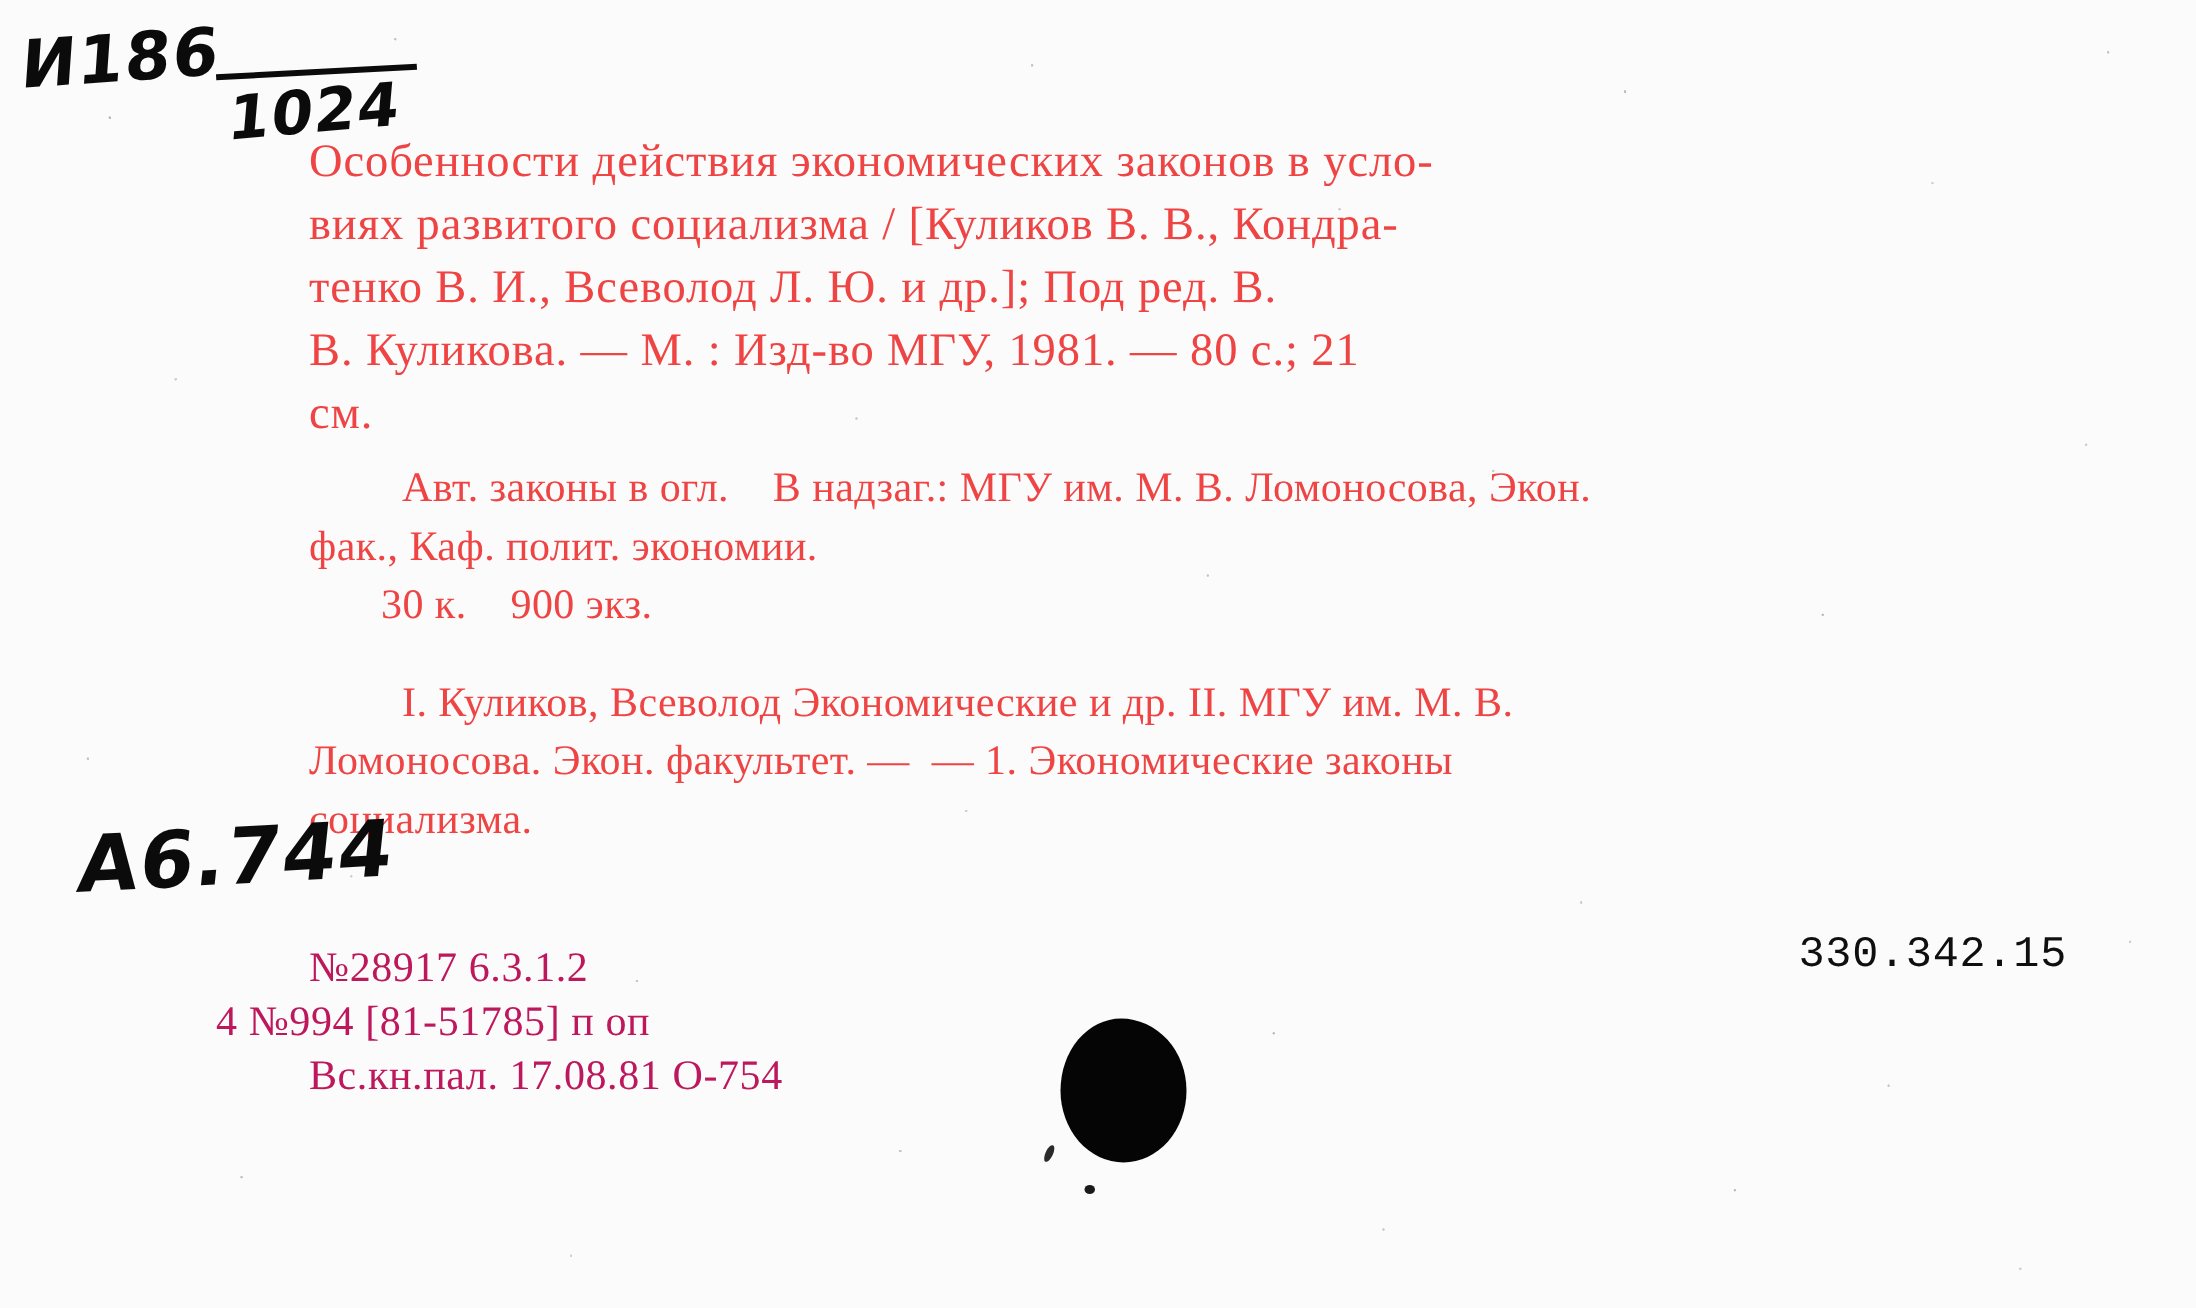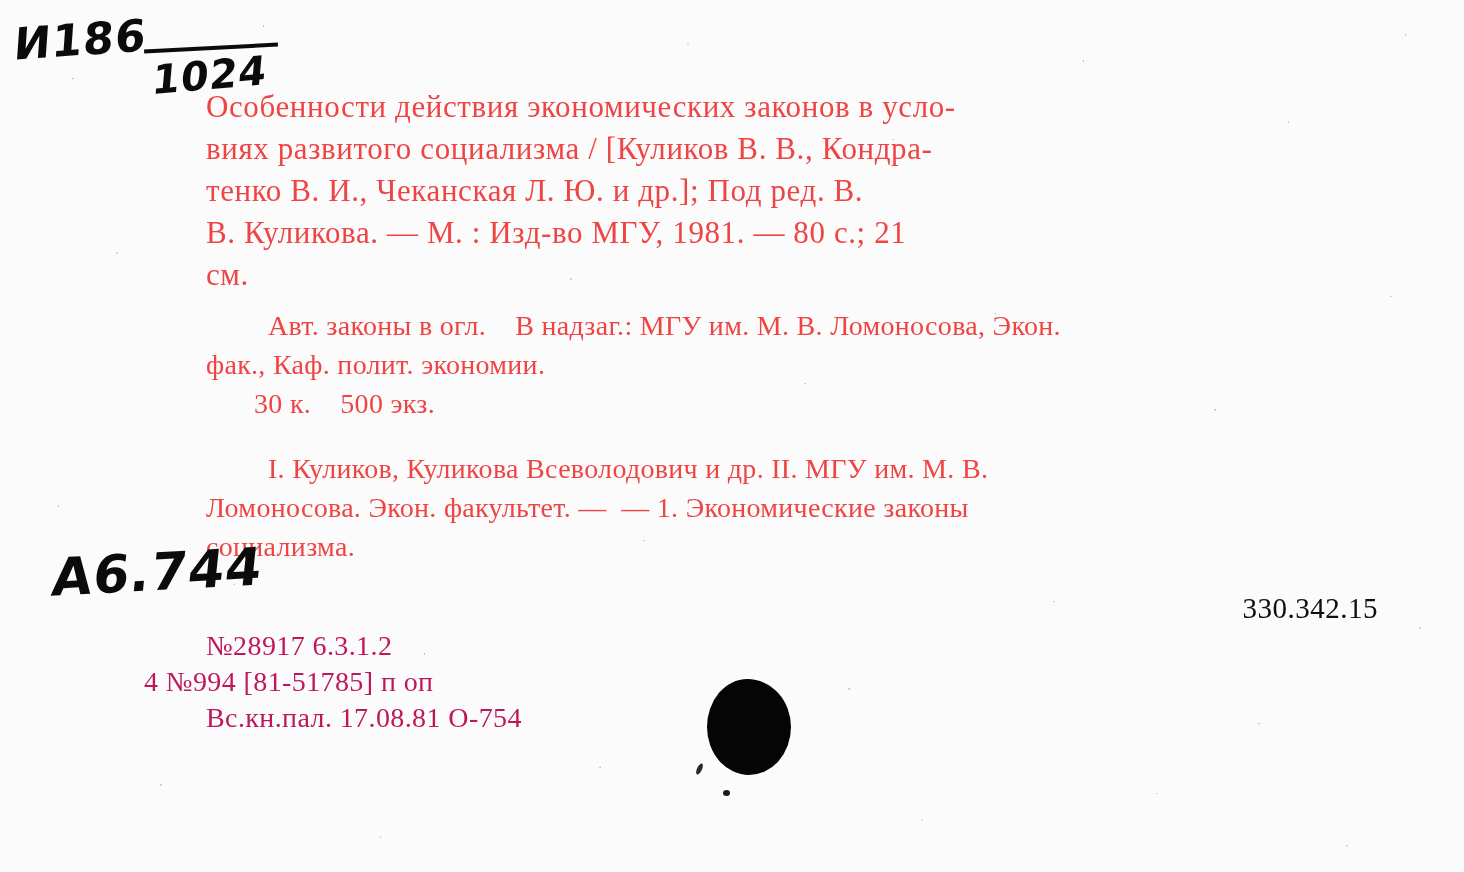--- a/index.html
+++ b/index.html
@@ -128,22 +128,22 @@
   .gap-top {
     margin-top: 26px;
   }
   .gap-small {
     margin-top: 10px;
   }
 
   #udk {
     position: absolute;
     right: 86px;
-    top: 592px;
-    font-family: Liberation Serif, serif;
+    top: 620px;
+    font-family: Liberation Mono, monospace;
     font-size: 29px;
     letter-spacing: 0.5px;
     color: #0f0f0f;
   }
 
   #footer-block {
     position: absolute;
     left: 206px;
     top: 628px;
     width: 700px;
@@ -194,29 +194,29 @@
 
   <div id="speckle"></div>
 
   <div id="hw-shelf-top" class="hand">И186</div>
   <div id="hw-fraction-bar"></div>
   <div id="hw-shelf-bottom" class="hand">1024</div>
 
   <div id="typed-block">
     <div class="tline main">Особенности действия экономических законов в усло-</div>
     <div class="tline main">виях развитого социализма / [Куликов В. В., Кондра-</div>
-    <div class="tline main">тенко В. И., Чеканская Л. Ю. и др.]; Под ред. В.</div>
+    <div class="tline main">тенко В. И., Всеволод Л. Ю. и др.]; Под ред. В.</div>
     <div class="tline main">В. Куликова. — М. : Изд-во МГУ, 1981. — 80 с.; 21</div>
     <div class="tline main">см.</div>
 
     <div class="tline notes indent gap-small">Авт. законы в огл.    В надзаг.: МГУ им. М. В. Ломоносова, Экон.</div>
     <div class="tline notes">фак., Каф. полит. экономии.</div>
-    <div class="tline notes indent-sm">30 к.    500 экз.</div>
-
-    <div class="tline notes indent gap-top">I. Куликов, Куликова Всеволодович и др. II. МГУ им. М. В.</div>
+    <div class="tline notes indent-sm">30 к.    900 экз.</div>
+
+    <div class="tline notes indent gap-top">I. Куликов, Всеволод Экономические и др. II. МГУ им. М. В.</div>
     <div class="tline notes">Ломоносова. Экон. факультет. —  — 1. Экономические законы</div>
     <div class="tline notes">социализма.</div>
   </div>
 
   <div id="hw-class" class="hand">А6.744</div>
 
   <div id="udk">330.342.15</div>
 
   <div id="footer-block">
     <div class="fline">№28917 6.3.1.2</div>

